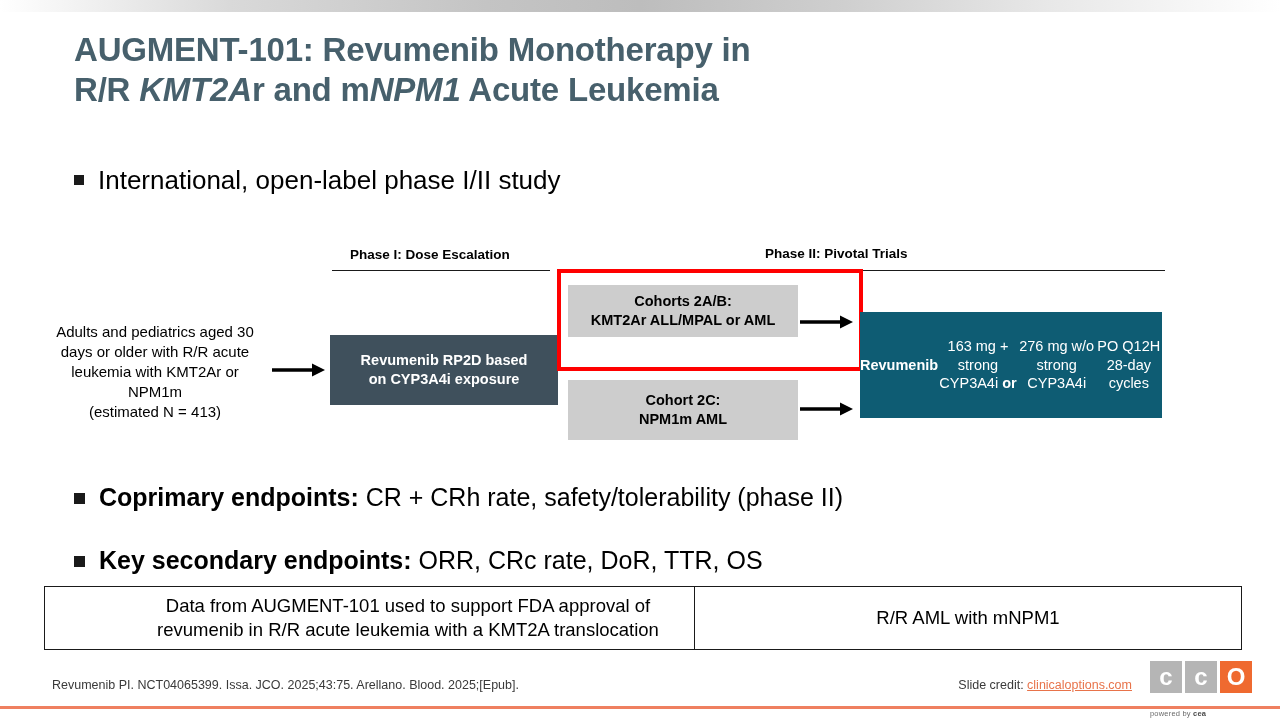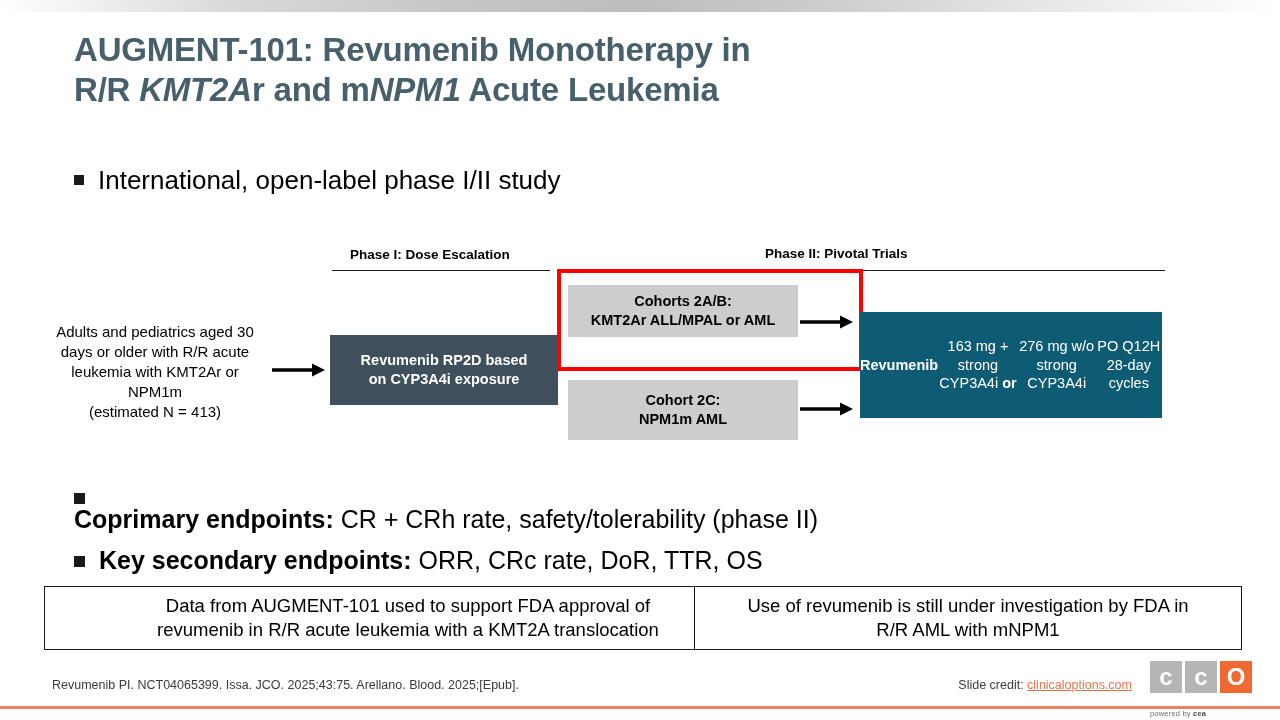--- a/index.html
+++ b/index.html
@@ -50,21 +50,21 @@
     background: #1a1a1a;
     margin-right: 14px;
     flex: 0 0 auto;
   }
   .bullet-text { color: #000; }
 
   #bullet-intro { left: 74px; top: 165px; }
   #bullet-intro .bullet-mark { margin-top: 10px; width: 10px; height: 10px; }
   #bullet-intro .bullet-text { font-size: 26px; line-height: 1.2; }
 
-  #bullet-coprimary { left: 74px; top: 482px; flex-direction: column; }
+  #bullet-coprimary { left: 74px; top: 482px; }
   #bullet-coprimary .bullet-mark { margin-top: 11px; }
   #bullet-coprimary .bullet-text { font-size: 25px; line-height: 1.2; }
 
   #bullet-secondary { left: 74px; top: 545px; }
   #bullet-secondary .bullet-mark { margin-top: 11px; }
   #bullet-secondary .bullet-text { font-size: 25px; line-height: 1.2; }
 
   .b { font-weight: bold; }
 
   
@@ -321,21 +321,20 @@
 
 <div class="callout" id="callout-fda-approval">
   <div>
     <div>Data from AUGMENT-101 used to support FDA approval of</div>
     <div><span>revumenib in R/R acute leukemia with a </span><span class="it">KMT2A</span><span> translocation</span></div>
   </div>
 </div>
 
 <div class="callout" id="callout-investigational">
   <div>
-    <div>Use of revumenib is still under investigation by FDA in</div>
     <div><span>R/R AML with m</span><span class="it">NPM1</span></div>
   </div>
 </div>
 
 <div id="citation">Revumenib PI. NCT04065399. Issa. JCO. 2025;43:75. Arellano. Blood. 2025;[Epub].</div>
 
 <div id="slide-credit">
   <span>Slide credit: </span><a href="#">clinicaloptions.com</a>
 </div>
 

